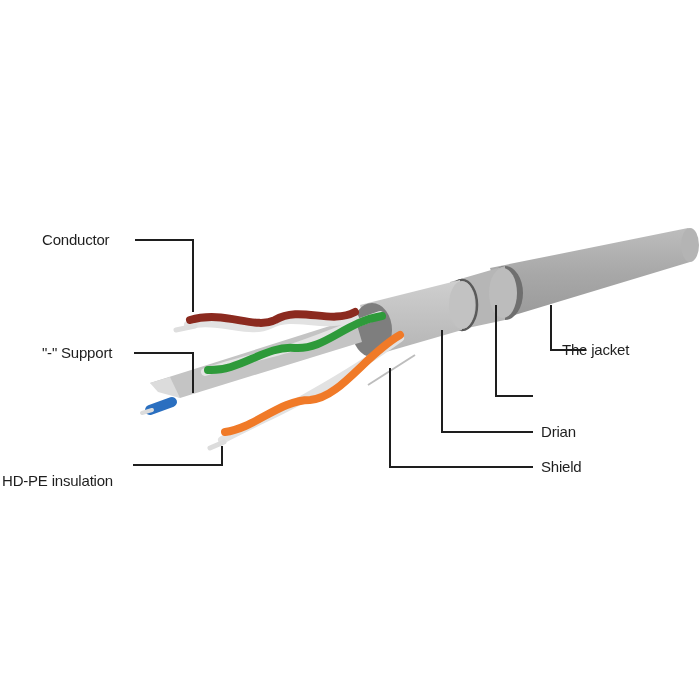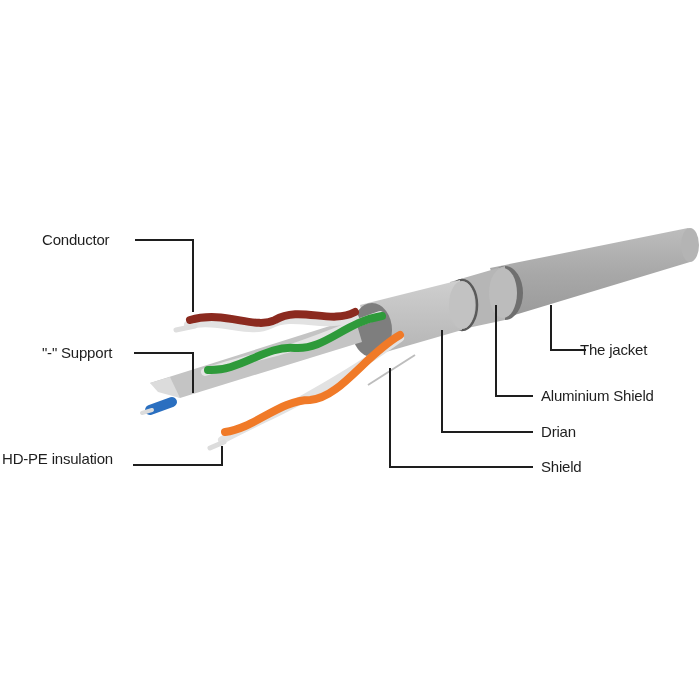--- a/index.html
+++ b/index.html
@@ -106,20 +106,19 @@
 
       <polyline points="442,330 442,432 533,432"></polyline>
 
       <polyline points="390,368 390,467 533,467"></polyline>
     </g>
   </svg>
 
   
   <div class="label" style="left:42px; top:231px;">Conductor</div>
   <div class="label" style="left:42px; top:344px;">"-" Support</div>
-  <div class="label" style="left:2px; top:450px;">HD-PE insulation</div>
+  <div class="label" style="left:2px; top:472px;">HD-PE insulation</div>
 
   
-  <div class="label" style="left:580px; top:341px;text-align:right;">The jacket</div>
-  <div class="label" style="left:541px; top:387px;">Aluminium Shield</div>
+  <div class="label" style="left:562px; top:341px;text-align:right;">The jacket</div>
   <div class="label" style="left:541px; top:423px;">Drian</div>
   <div class="label" style="left:541px; top:458px;">Shield</div>
 </div>
 
 </body></html>

